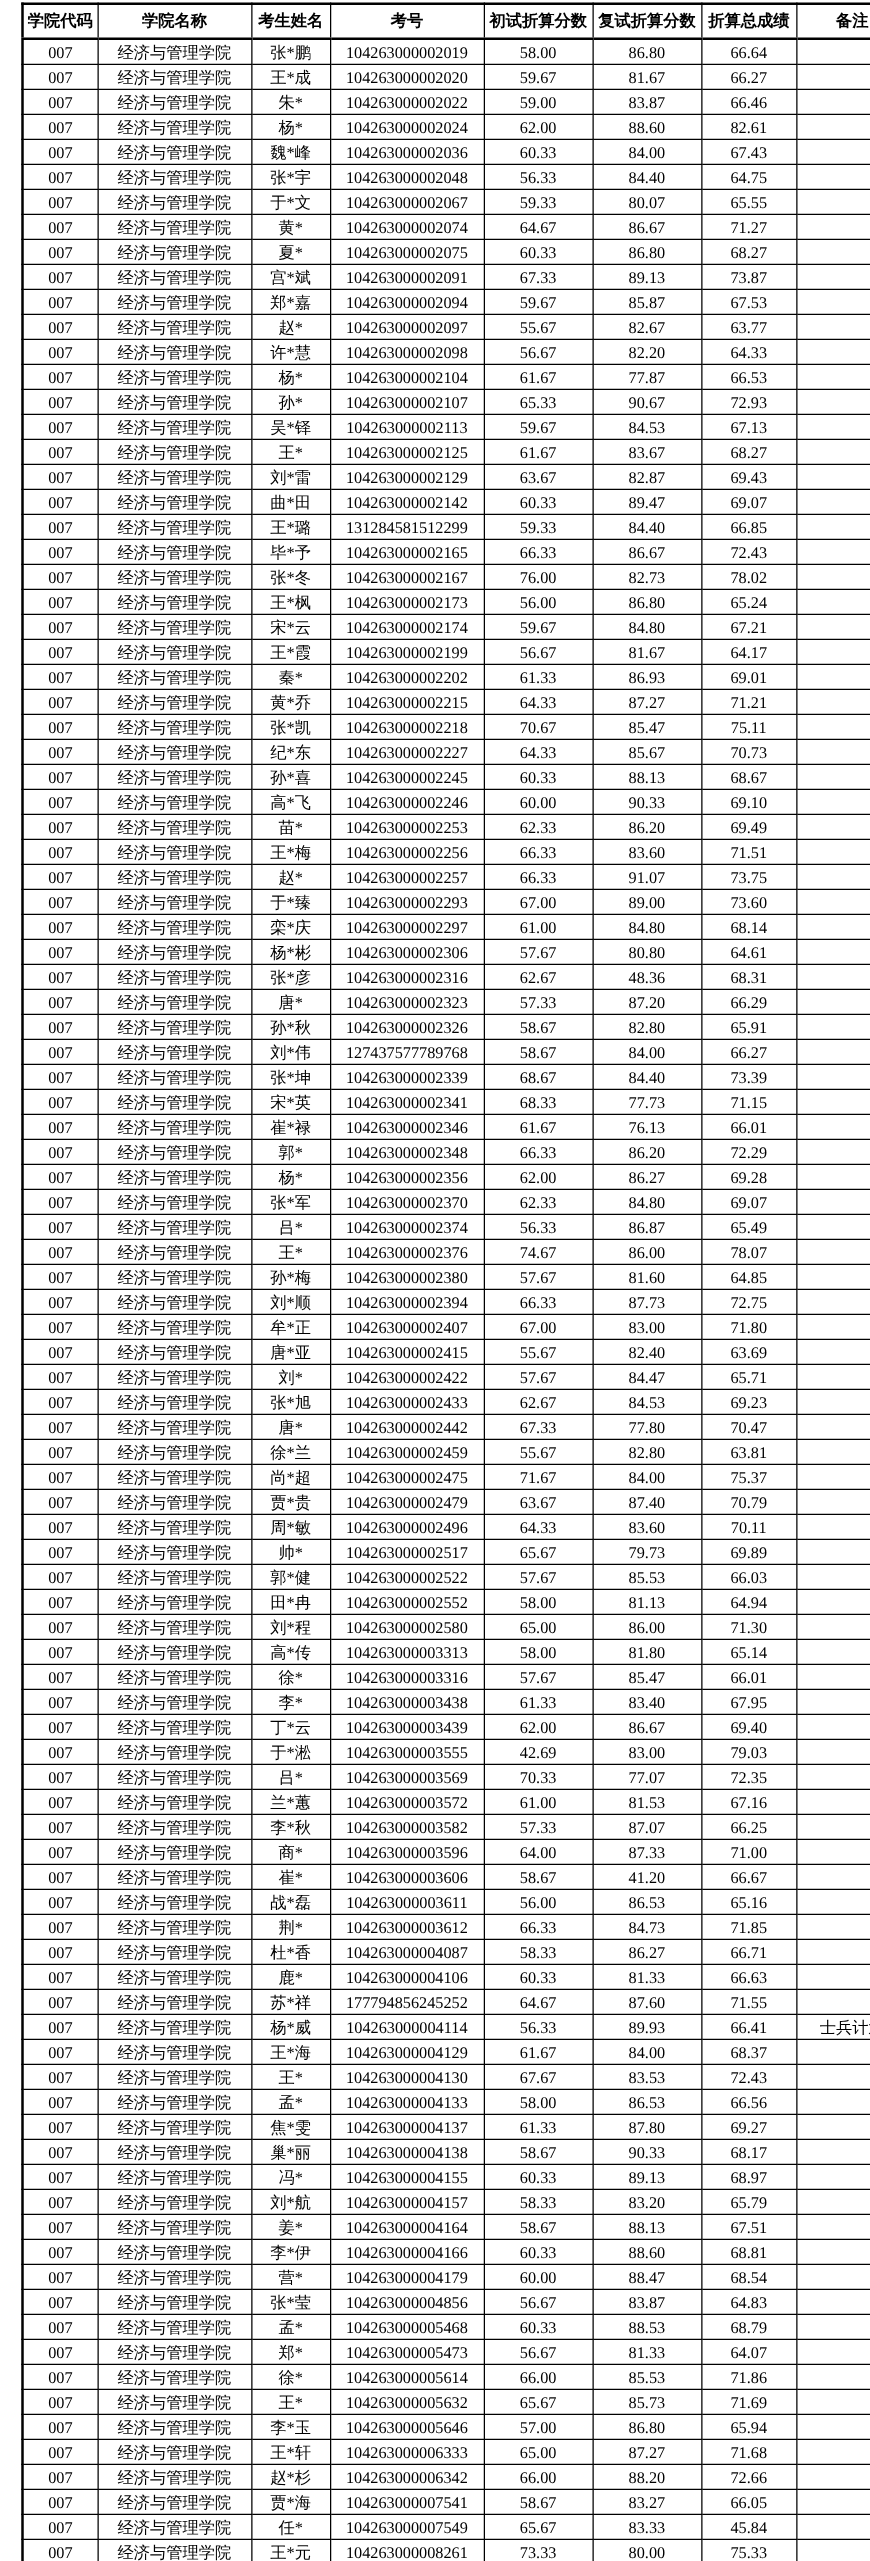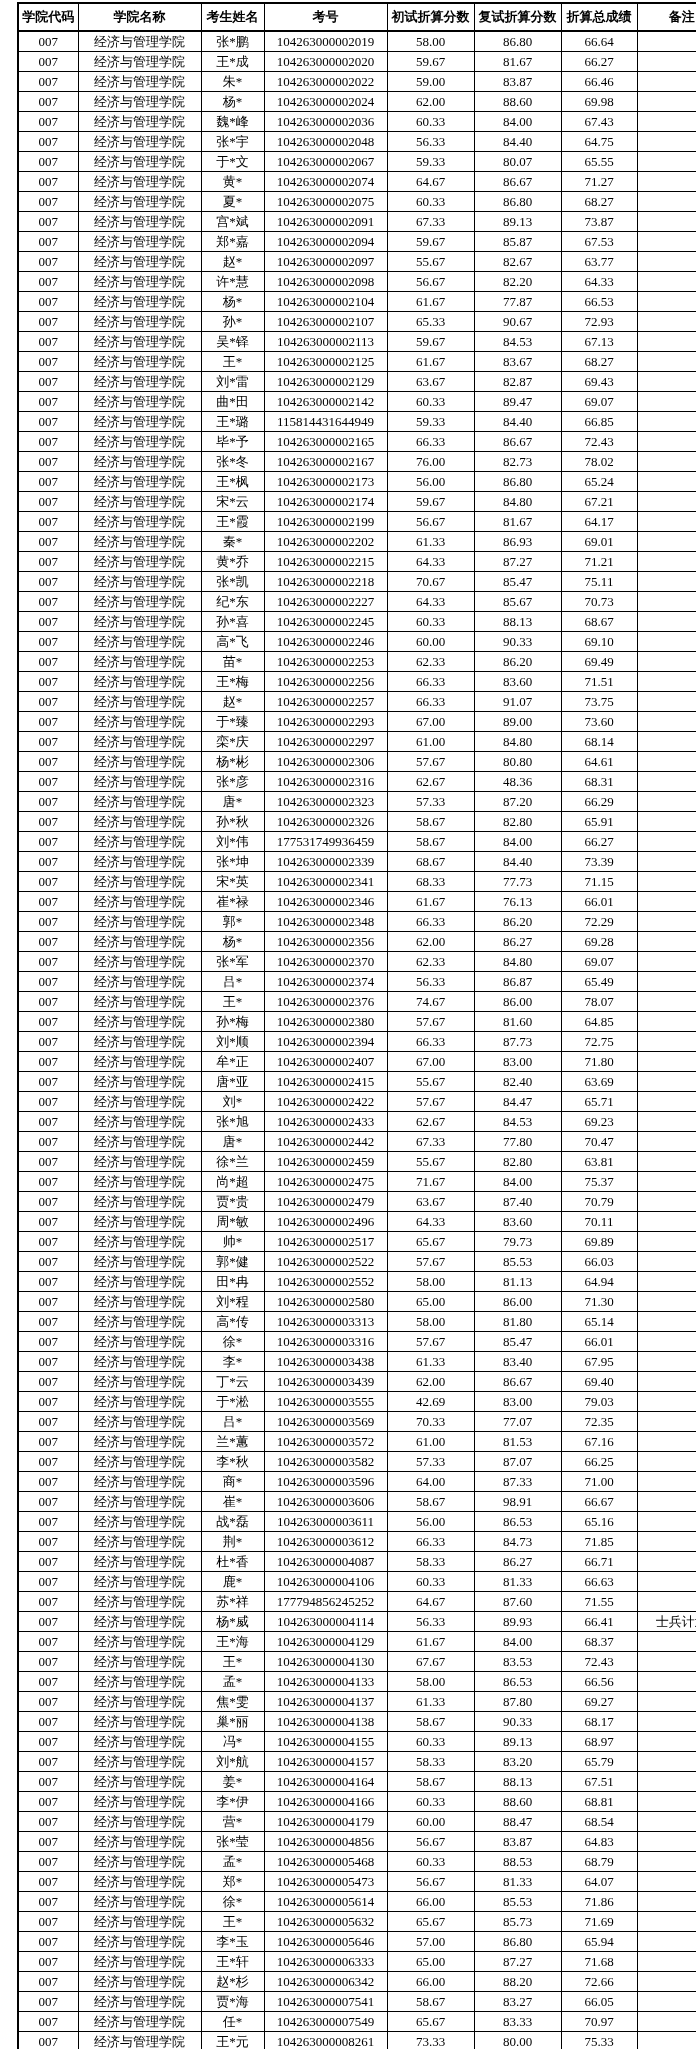--- a/index.html
+++ b/index.html
@@ -117,21 +117,21 @@
     <td>66.46</td>
     <td></td>
   </tr>
         <tr>
     <td>007</td>
     <td>经济与管理学院</td>
     <td>杨*</td>
     <td>104263000002024</td>
     <td>62.00</td>
     <td>88.60</td>
-    <td>69.98</td>
+    <td>82.61</td>
     <td></td>
   </tr>
         <tr>
     <td>007</td>
     <td>经济与管理学院</td>
     <td>魏*峰</td>
     <td>104263000002036</td>
     <td>60.33</td>
     <td>84.00</td>
     <td>67.43</td>
@@ -274,21 +274,21 @@
     <td>104263000002142</td>
     <td>60.33</td>
     <td>89.47</td>
     <td>69.07</td>
     <td></td>
   </tr>
         <tr>
     <td>007</td>
     <td>经济与管理学院</td>
     <td>王*璐</td>
-    <td>115814431644949</td>
+    <td>131284581512299</td>
     <td>59.33</td>
     <td>84.40</td>
     <td>66.85</td>
     <td></td>
   </tr>
         <tr>
     <td>007</td>
     <td>经济与管理学院</td>
     <td>毕*予</td>
     <td>104263000002165</td>
@@ -484,21 +484,21 @@
     <td>104263000002326</td>
     <td>58.67</td>
     <td>82.80</td>
     <td>65.91</td>
     <td></td>
   </tr>
         <tr>
     <td>007</td>
     <td>经济与管理学院</td>
     <td>刘*伟</td>
-    <td>177531749936459</td>
+    <td>127437577789768</td>
     <td>58.67</td>
     <td>84.00</td>
     <td>66.27</td>
     <td></td>
   </tr>
         <tr>
     <td>007</td>
     <td>经济与管理学院</td>
     <td>张*坤</td>
     <td>104263000002339</td>
@@ -816,21 +816,21 @@
     <td>87.33</td>
     <td>71.00</td>
     <td></td>
   </tr>
         <tr>
     <td>007</td>
     <td>经济与管理学院</td>
     <td>崔*</td>
     <td>104263000003606</td>
     <td>58.67</td>
-    <td>98.91</td>
+    <td>41.20</td>
     <td>66.67</td>
     <td></td>
   </tr>
         <tr>
     <td>007</td>
     <td>经济与管理学院</td>
     <td>战*磊</td>
     <td>104263000003611</td>
     <td>56.00</td>
     <td>86.53</td>
@@ -1077,21 +1077,21 @@
     <td>66.05</td>
     <td></td>
   </tr>
         <tr>
     <td>007</td>
     <td>经济与管理学院</td>
     <td>任*</td>
     <td>104263000007549</td>
     <td>65.67</td>
     <td>83.33</td>
-    <td>70.97</td>
+    <td>45.84</td>
     <td></td>
   </tr>
         <tr>
     <td>007</td>
     <td>经济与管理学院</td>
     <td>王*元</td>
     <td>104263000008261</td>
     <td>73.33</td>
     <td>80.00</td>
     <td>75.33</td>

